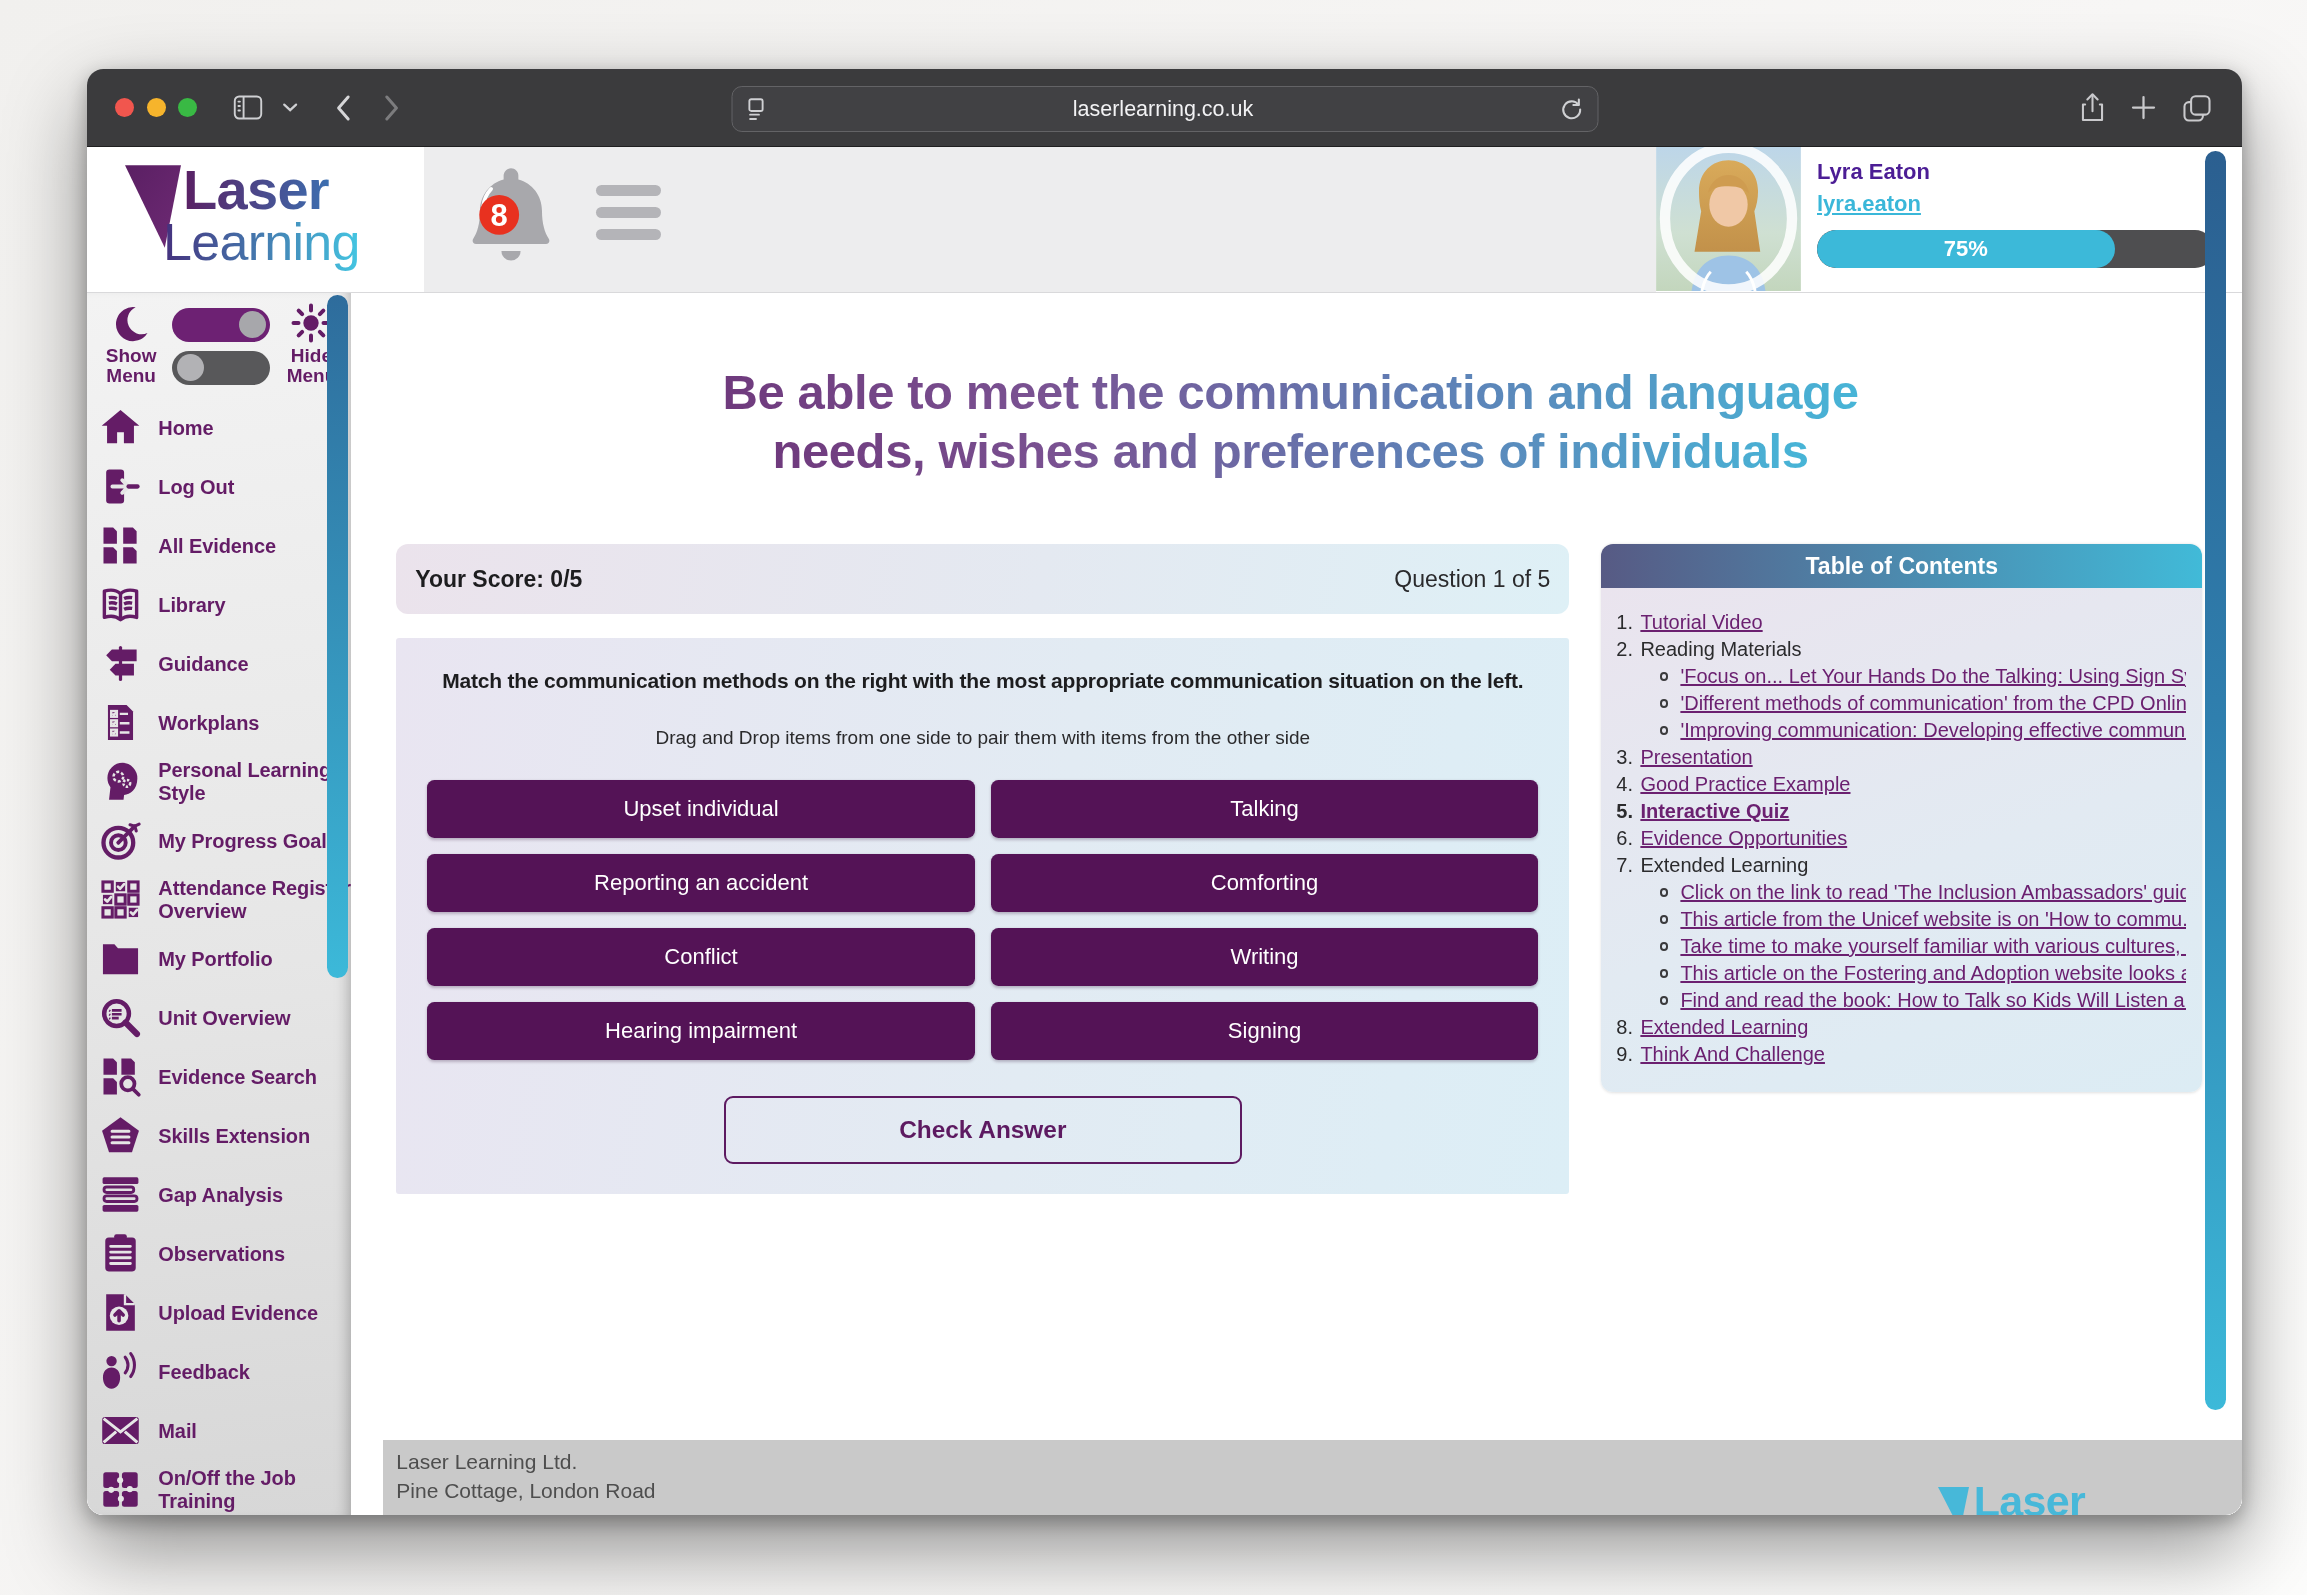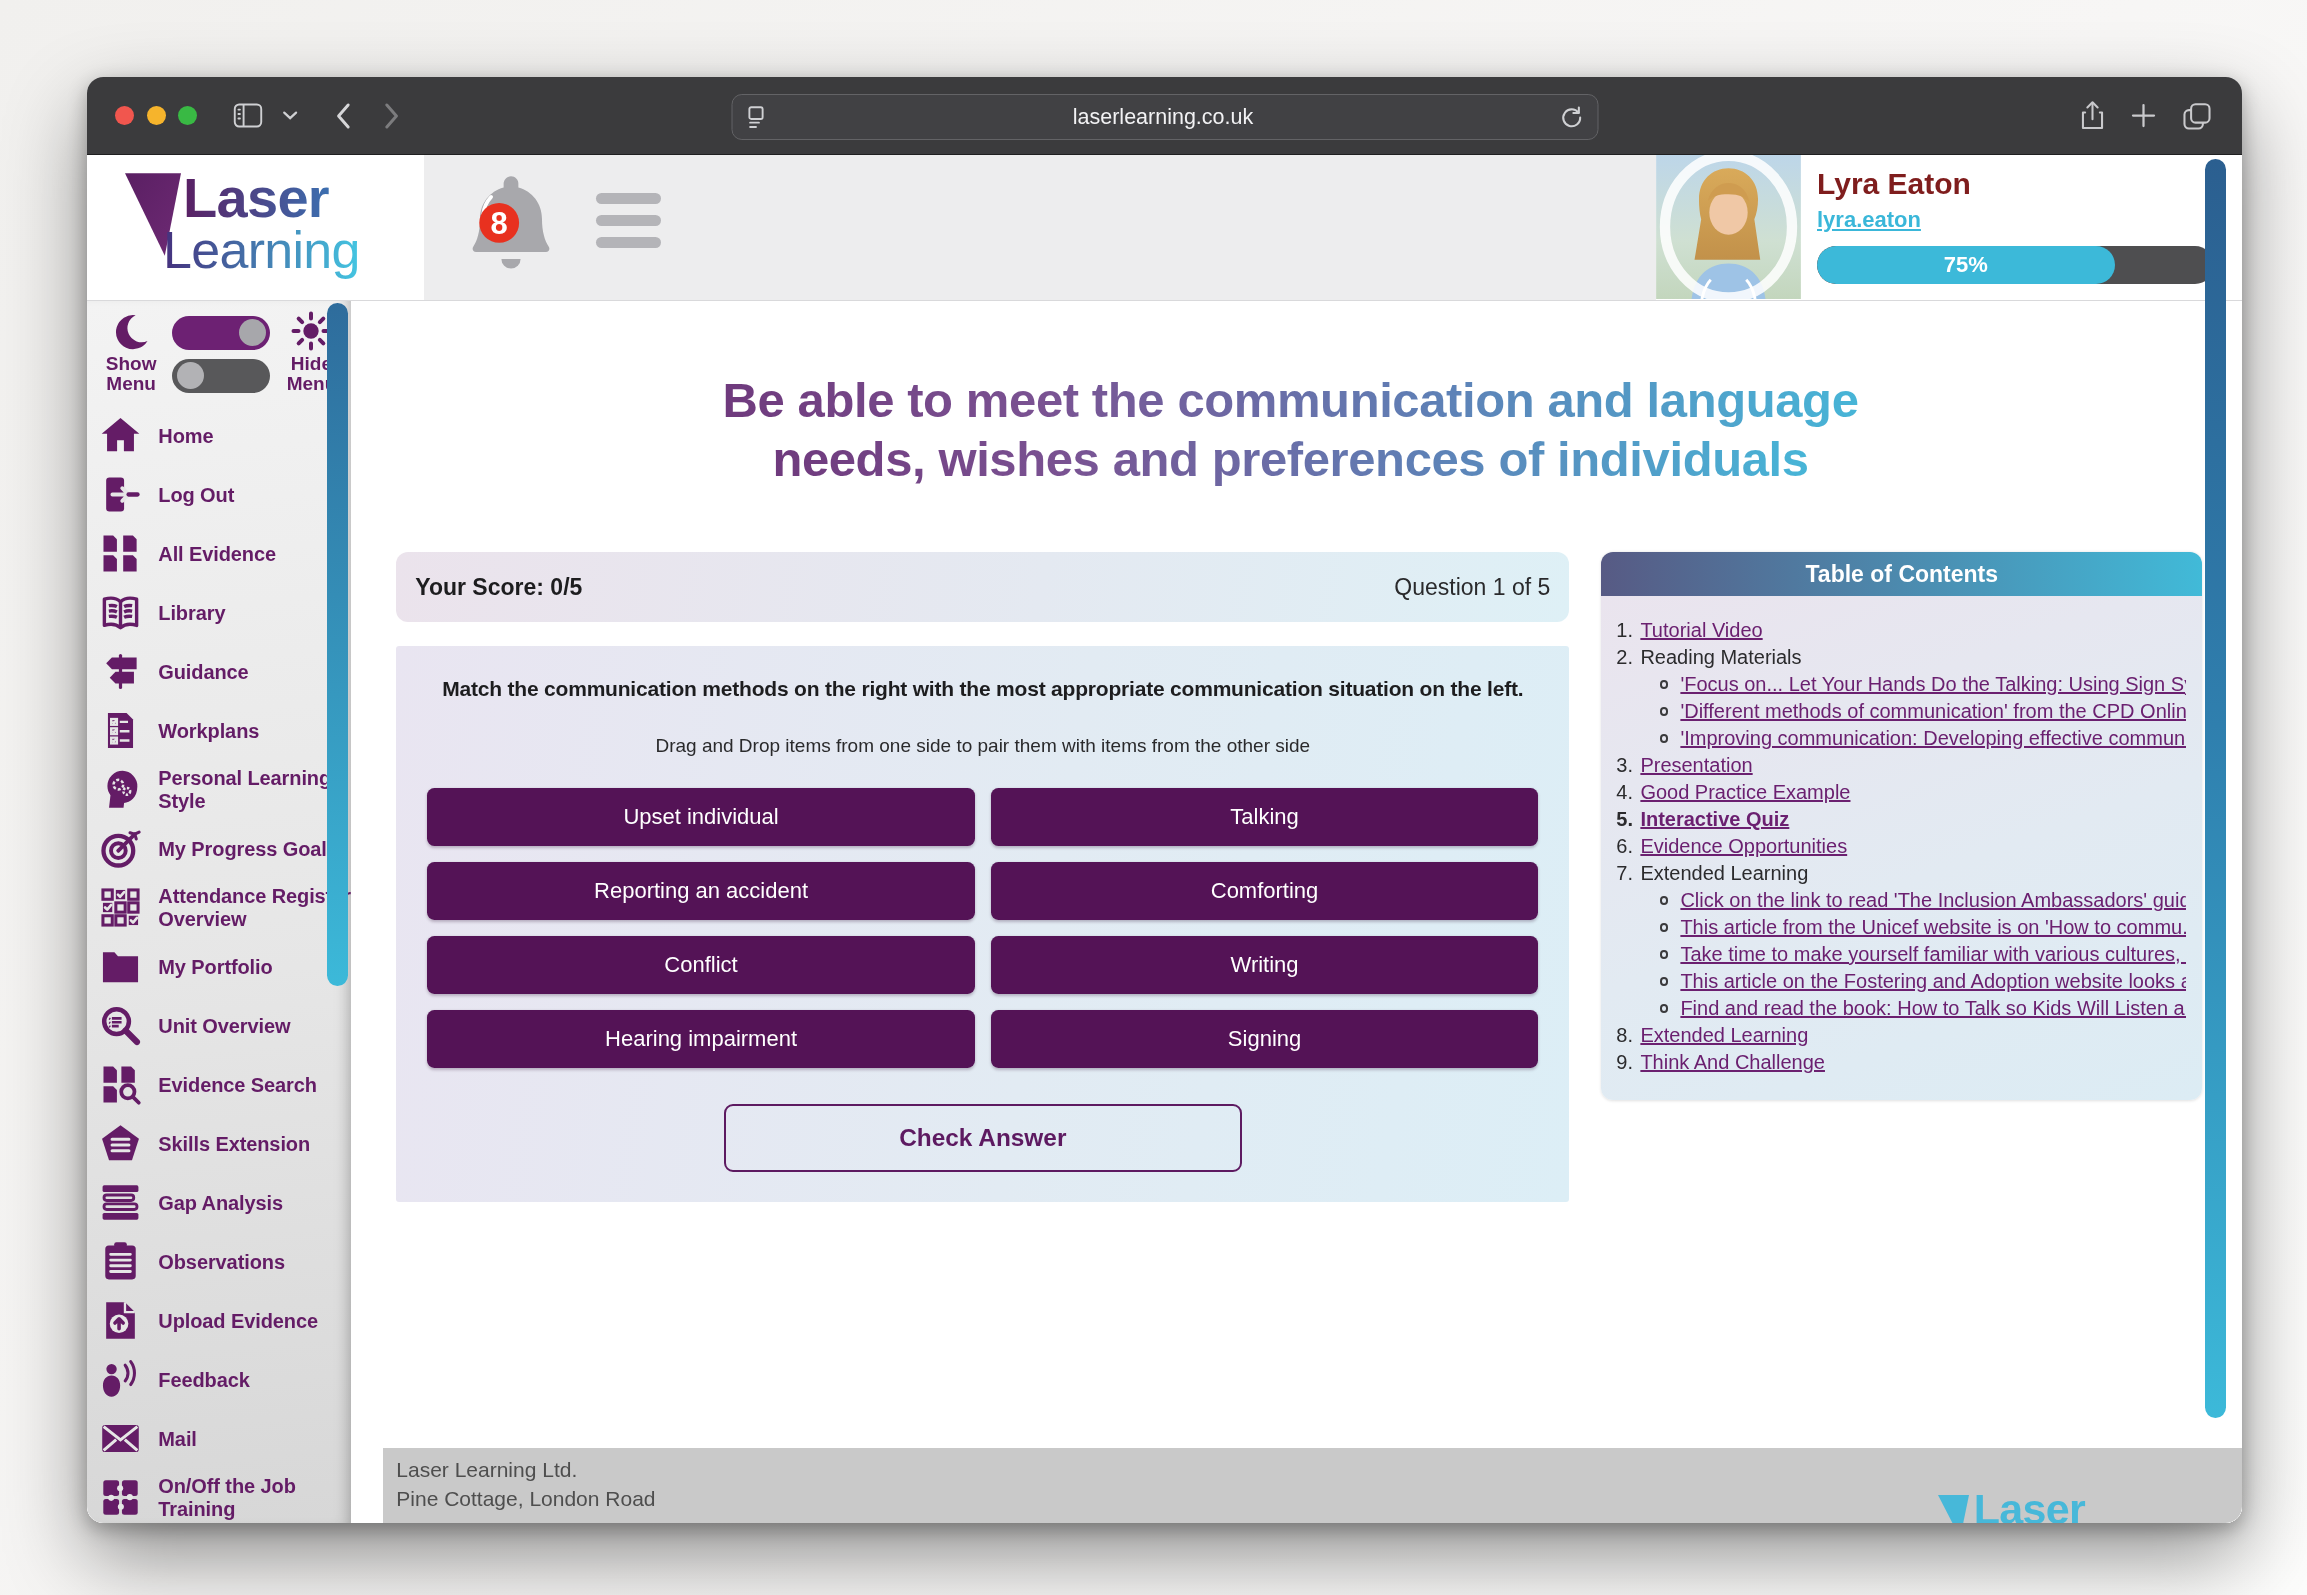--- a/index.html
+++ b/index.html
@@ -3,21 +3,21 @@
 <meta charset="utf-8">
 <style>
   * { box-sizing: border-box; margin: 0; padding: 0; }
   html,body { width:2307px; height:1595px; }
   body {
     font-family: "Liberation Sans", sans-serif;
     background: linear-gradient(135deg,#f1f0ee 0%,#f7f6f5 55%,#fdfdfc 100%);
     position: relative; overflow: hidden;
   }
   .window {
-    position:absolute; left:87px; top:77px; width:2155px; height:1446px;
+    position:absolute; left:87px; top:69px; width:2155px; height:1446px;
     border-radius:16.3px; overflow:hidden; background:#fff;
     box-shadow: 0 34px 81px rgba(0,0,0,.42), 0 6px 19px rgba(0,0,0,.28);
     display:flex; flex-direction:column;
   }
   
   .titlebar {
     height:78px; background:#3b3b3d; flex:none; position:relative;
     display:flex; align-items:center; padding:0 28px; border-bottom:0.7px solid #1f1f20;
   }
   .traffic { display:flex; gap:12.6px; }
@@ -47,21 +47,21 @@
   .logo-learning {
     position:absolute; left:38px; top:49px; font-size:52px; font-weight:500; letter-spacing:-0.7px;
     background:linear-gradient(90deg,#45307d,#44c6e2); -webkit-background-clip:text; background-clip:text; color:transparent;
   }
   .bell-wrap { position:absolute; left:379px; top:16.3px; width:90px; height:111px; cursor:pointer; }
   .hamburger { position:absolute; left:509px; top:38px; width:65px; display:flex; flex-direction:column; gap:11px; cursor:pointer; }
   .hamburger span { height:11px; border-radius:6px; background:#b4b4b8; }
   .user-box { position:absolute; left:1569px; right:0; top:0; height:100%; background:#fff; }
   .avatar { position:absolute; left:0; top:0; width:145px; height:144px; overflow:hidden; }
   .user-info { position:absolute; left:161px; top:12px; right:25px; }
-  .user-name { font-size:30px; font-weight:700; color:#7f1d1d; }
+  .user-name { font-size:22px; font-weight:700; color:#4c1d95; }
   .user-link { display:inline-block; margin-top:6px; font-size:22px; font-weight:700; color:#3ab7d9; text-decoration:underline; }
   .progress-track { margin-top:13.3px; width:397px; height:38px; border-radius:19px; background:#4e4e50; overflow:hidden; display:flex; }
   .progress-fill { height:100%; background:#3cb9d9; border-radius:19px; display:flex; align-items:center; justify-content:center; color:#fff; font-weight:700; font-size:22px; }
   
   .sidebar {
     position:absolute; left:0; top:146px; width:264px; bottom:0;
     background:linear-gradient(175deg,#f3f3f3 0%,#e6e6e6 55%,#d7d7d7 100%);
     border-bottom-left-radius:16.3px;
     box-shadow: inset -12px 0 15px -10.4px rgba(0,0,0,.28);
   }

